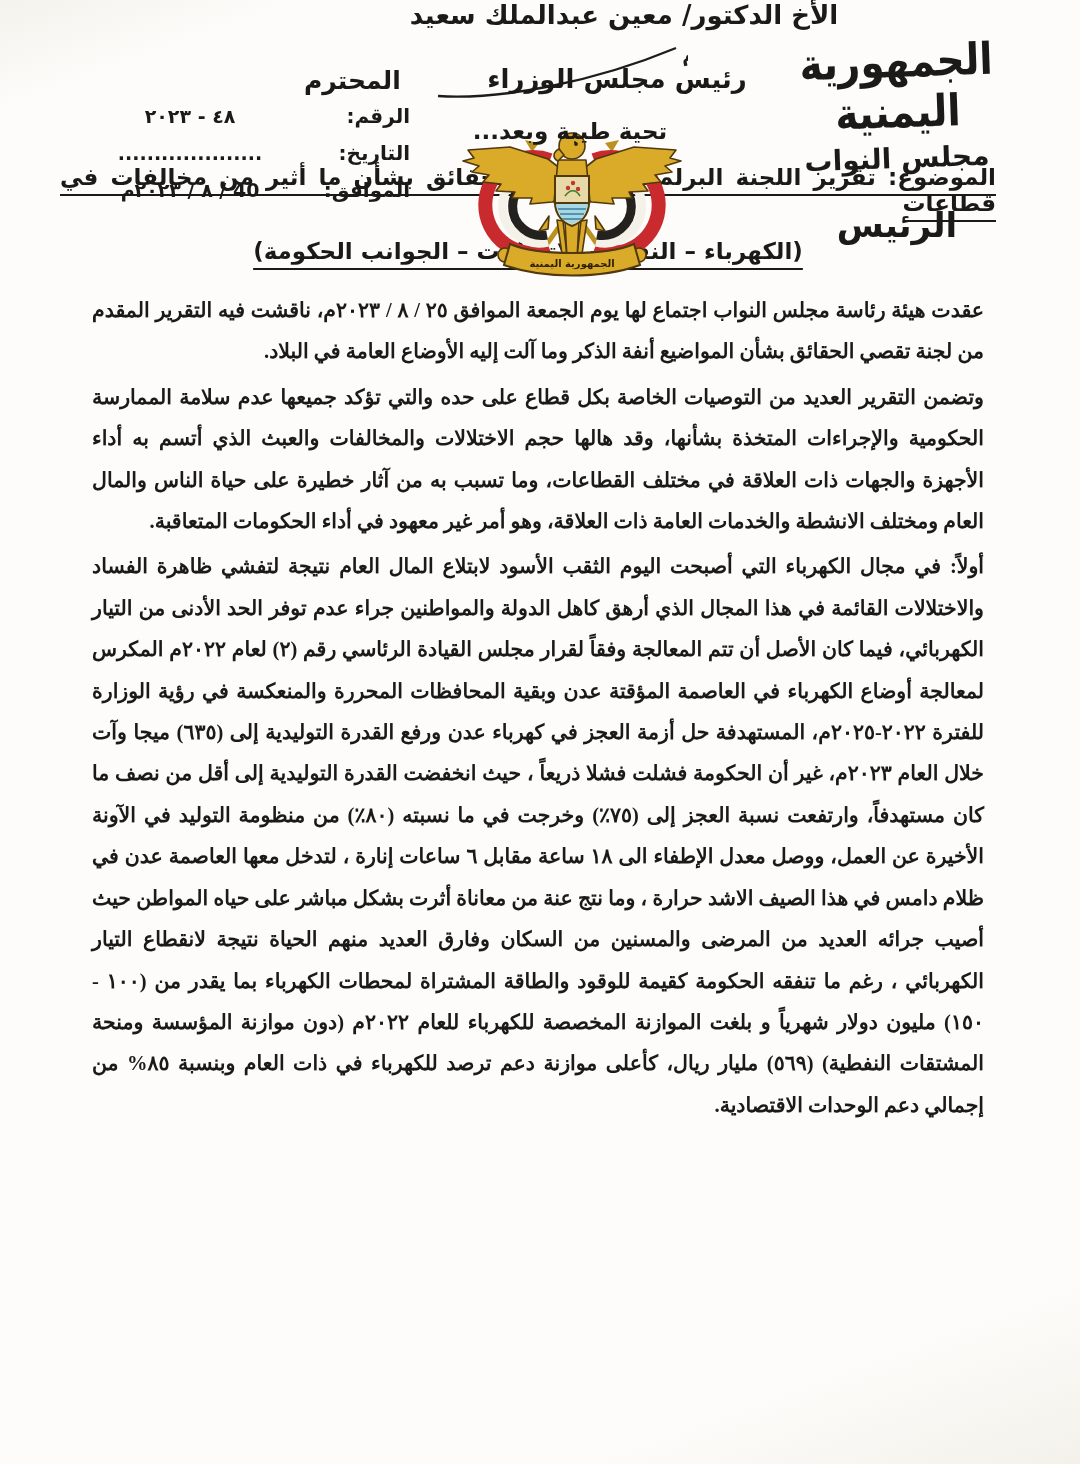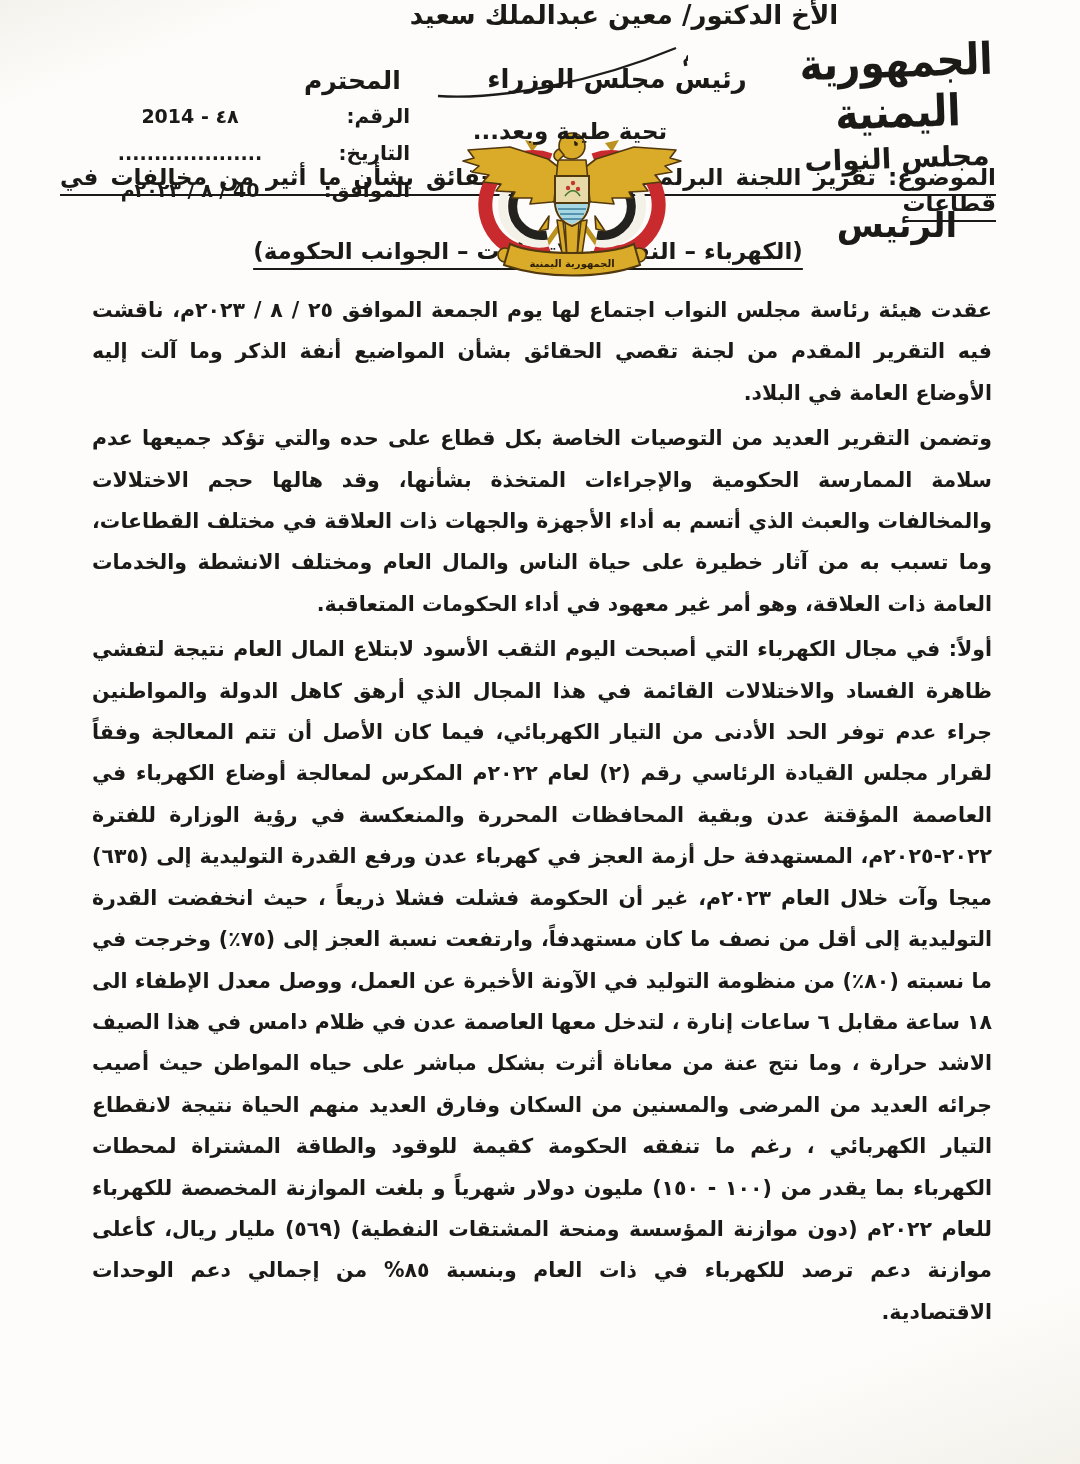--- a/index.html
+++ b/index.html
@@ -33,34 +33,34 @@
   .addr-2 .honor{position:absolute;left:260px;top:2px;font-size:25px;font-weight:bold;}
   .addr-3{text-align:center;position:relative;right:-8px;margin-top:14px;font-size:23px;font-weight:bold;}
   
   .subject{margin:20px 84px 0 60px;direction:rtl;}
   .subj-1{font-size:23px;font-weight:bold;text-align:justify;text-align-last:justify;text-decoration:underline;text-underline-offset:9px;}
   .subj-2{font-size:23px;font-weight:bold;text-align:center;margin-top:22px;text-decoration:underline;text-underline-offset:9px;}
   
   .body-text{margin:26px 84px 0 92px;direction:rtl;}
   .body-text p{
     font-size:20.5px;font-weight:bold;line-height:2.02;
-    text-align:justify;margin:0 4px 4px 0;
+    text-align:justify;margin:0 12px 4px 0;font-family:Liberation Serif, serif;
   }
 </style>
 </head>
 <body>
 
 <div class="page">
 
   <div class="letterhead">
 
     <div class="fields">
       <div class="field-row">
         <span class="lbl">الرقم:</span>
-        <span class="val">٤٨ - 2014</span>
+        <span class="val">٤٨ - ٢٠٢٣</span>
       </div>
       <div class="field-row">
         <span class="lbl">التاريخ:</span>
         <span class="val">....................</span>
       </div>
       <div class="field-row">
         <span class="lbl">الموافق:</span>
         <span class="val">40 / ٨ / ٢٠٢٣م</span>
       </div>
     </div>

